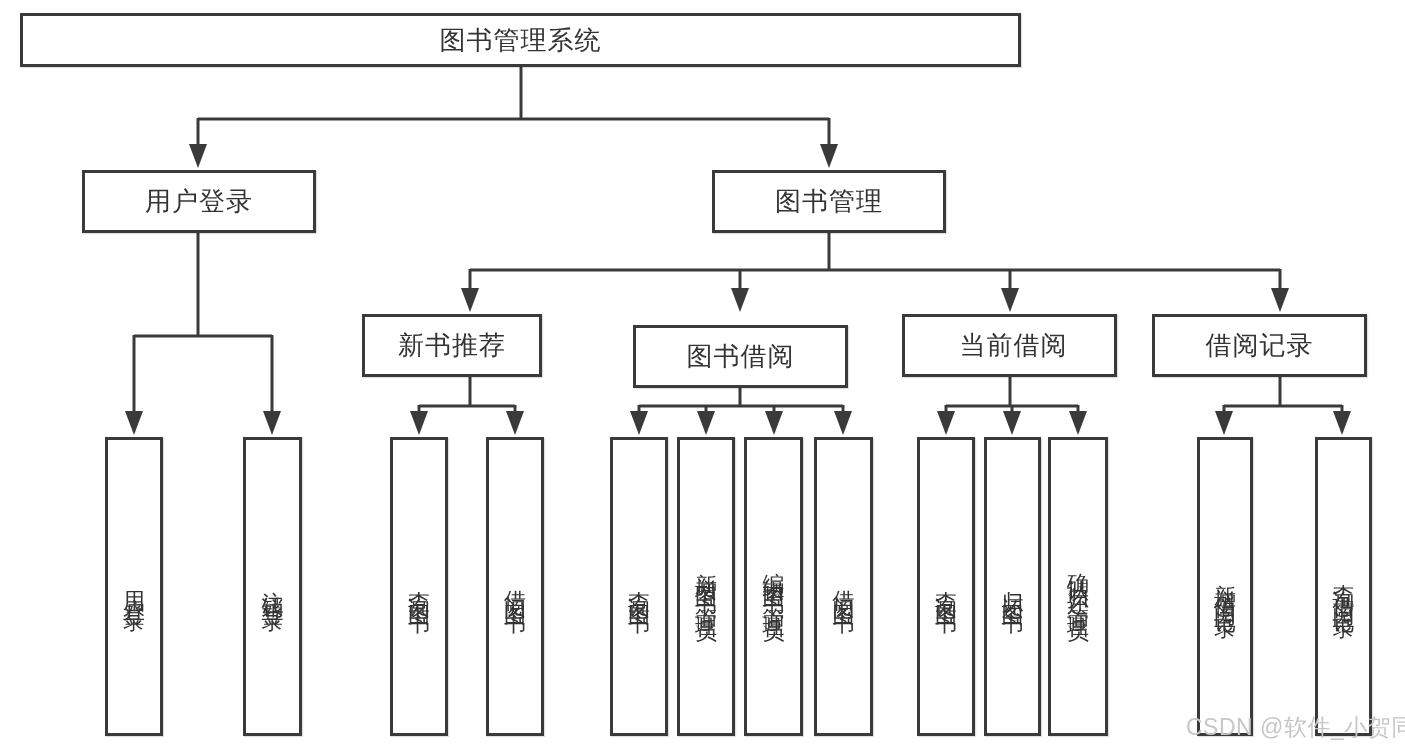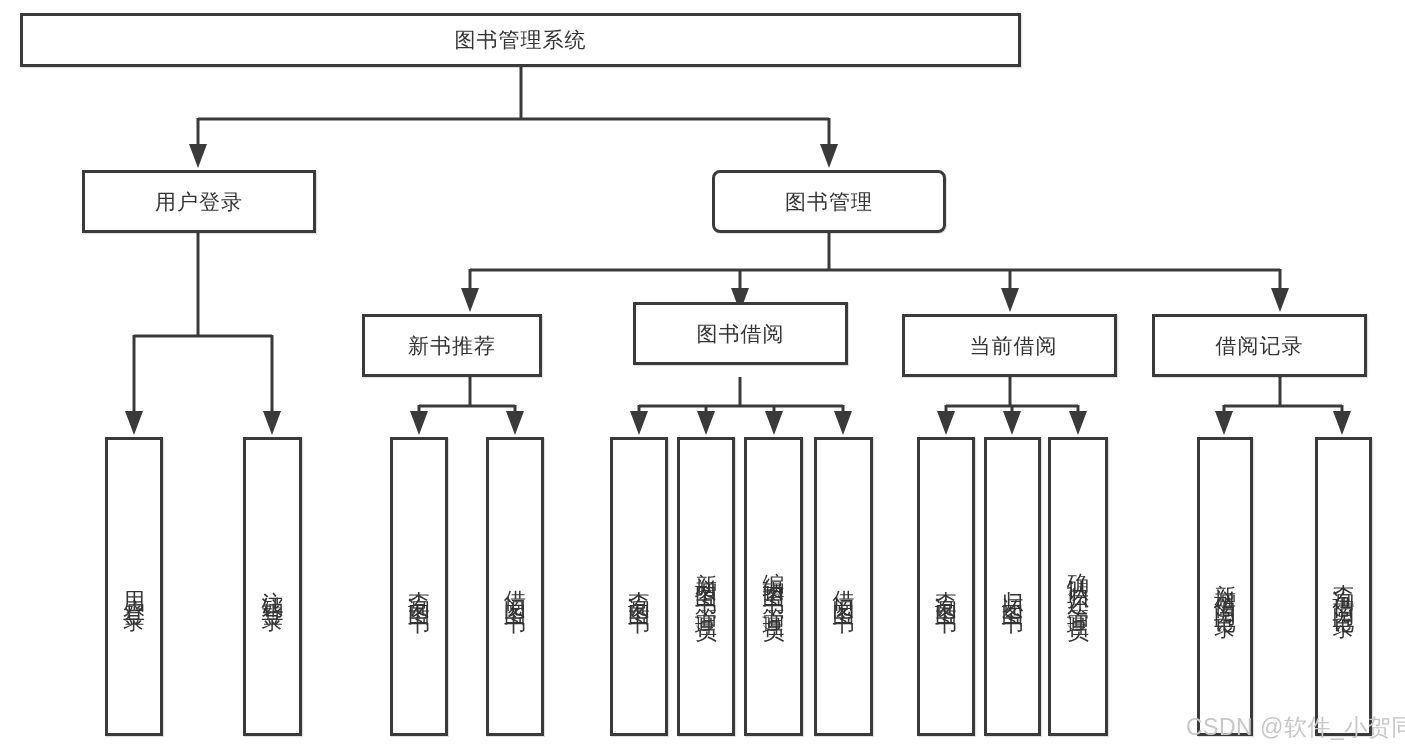--- a/index.html
+++ b/index.html
@@ -22,21 +22,21 @@
     background: #ffffff;
     border: 3px solid #3a3a3a;
     color: #333333;
     display: flex;
     align-items: center;
     justify-content: center;
     box-shadow: 1px 1px 1px rgba(0,0,0,0.12);
     z-index: 2;
   }
   .hbox {
-    font-size: 21px;
+    font-size: 26px;
     letter-spacing: 1px;
     white-space: nowrap;
   }
   .vbox {
     writing-mode: vertical-rl;
     text-orientation: mixed;
     font-size: 22px;
     letter-spacing: 7px;
     line-height: 1;
     white-space: nowrap;
@@ -126,24 +126,24 @@
       <polygon points="1069,411 1087,411 1078,435"></polygon>
 
       <polygon points="1215,411 1233,411 1224,435"></polygon>
       <polygon points="1333,411 1351,411 1342,435"></polygon>
     </g>
   </svg>
 
   <div class="node hbox" style="left:20px; top:13px; width:1001px; height:54px;">图书管理系统</div>
 
   <div class="node hbox" style="left:82px; top:170px; width:234px; height:63px;">用户登录</div>
-  <div class="node hbox" style="left:712px; top:170px; width:234px; height:63px;border-radius:8px;">图书管理</div>
+  <div class="node hbox" style="left:712px; top:170px; width:234px; height:63px;">图书管理</div>
 
   <div class="node hbox" style="left:362px; top:314px; width:180px; height:63px;">新书推荐</div>
-  <div class="node hbox" style="left:633px; top:302px; width:215px; height:63px;">图书借阅</div>
+  <div class="node hbox" style="left:633px; top:325px; width:215px; height:63px;">图书借阅</div>
   <div class="node hbox" style="left:902px; top:314px; width:215px; height:63px;padding-left:8px;">当前借阅</div>
   <div class="node hbox" style="left:1152px; top:314px; width:215px; height:63px;">借阅记录</div>
 
   <div class="node vbox" style="left:105px; top:437px; width:58px; height:299px;">用户登录</div>
   <div class="node vbox" style="left:243px; top:437px; width:59px; height:299px;">注销登录</div>
 
   <div class="node vbox" style="left:390px; top:437px; width:58px; height:299px;">查询图书</div>
   <div class="node vbox" style="left:486px; top:437px; width:58px; height:299px;">借阅图书</div>
 
   <div class="node vbox" style="left:610px; top:437px; width:58px; height:299px;">查询图书</div>

